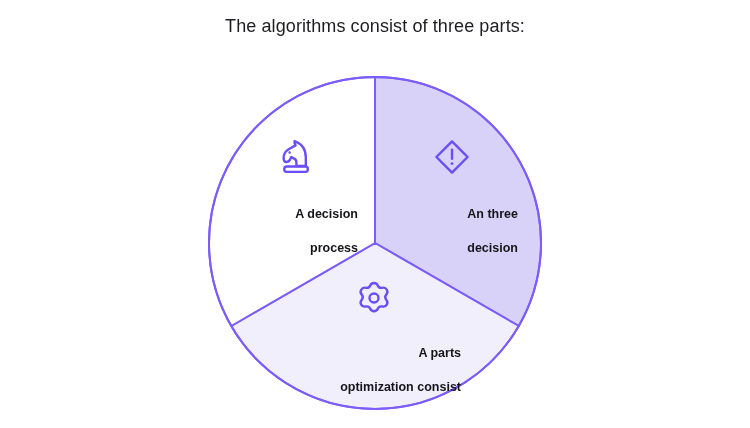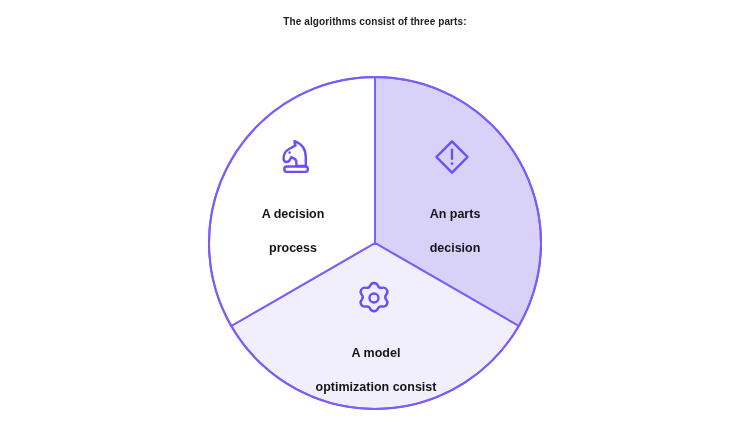--- a/index.html
+++ b/index.html
@@ -19,35 +19,35 @@
     width: 750px;
     height: 428px;
     background: #ffffff;
   }
   #diagram-title {
     position: absolute;
     top: 16px;
     left: 0;
     width: 750px;
     text-align: center;
-    font-size: 10px;
-    font-weight: bold;
+    font-size: 18px;
+    font-weight: normal;
     color: #1e1e22;
     letter-spacing: 0.1px;
   }
   #pie-wrap {
     position: absolute;
     left: 0;
     top: 0;
     width: 750px;
     height: 428px;
   }
   .seg-label {
     position: absolute;
-    text-align: center;
+    text-align: right;
     font-size: 12.5px;
     font-weight: bold;
     color: #15151a;
     line-height: 1.35;
     white-space: pre-line;
   }
   #label-decision {
     left: 228px;
     top: 189px;
     width: 130px;
@@ -135,22 +135,22 @@
       <circle cx="18" cy="18" r="4.5"></circle>
     </svg>
   </div>
 
   <div class="seg-label" id="label-decision">
     <div>A decision</div>
     <div>process</div>
   </div>
 
   <div class="seg-label" id="label-error">
-    <div>An parts</div>
+    <div>An three</div>
     <div>decision</div>
   </div>
 
   <div class="seg-label" id="label-model">
-    <div>A model</div>
+    <div>A parts</div>
     <div>optimization consist</div>
   </div>
 
 </div>
 
 </body></html>

